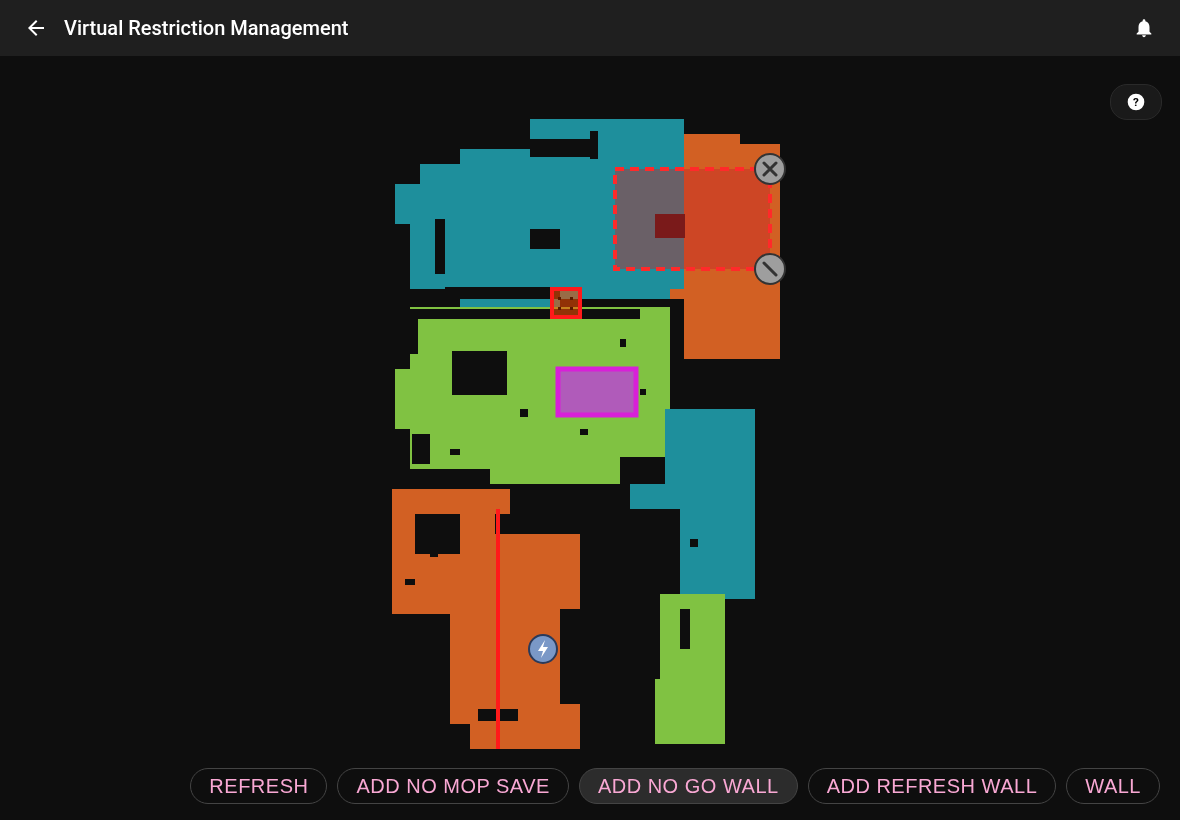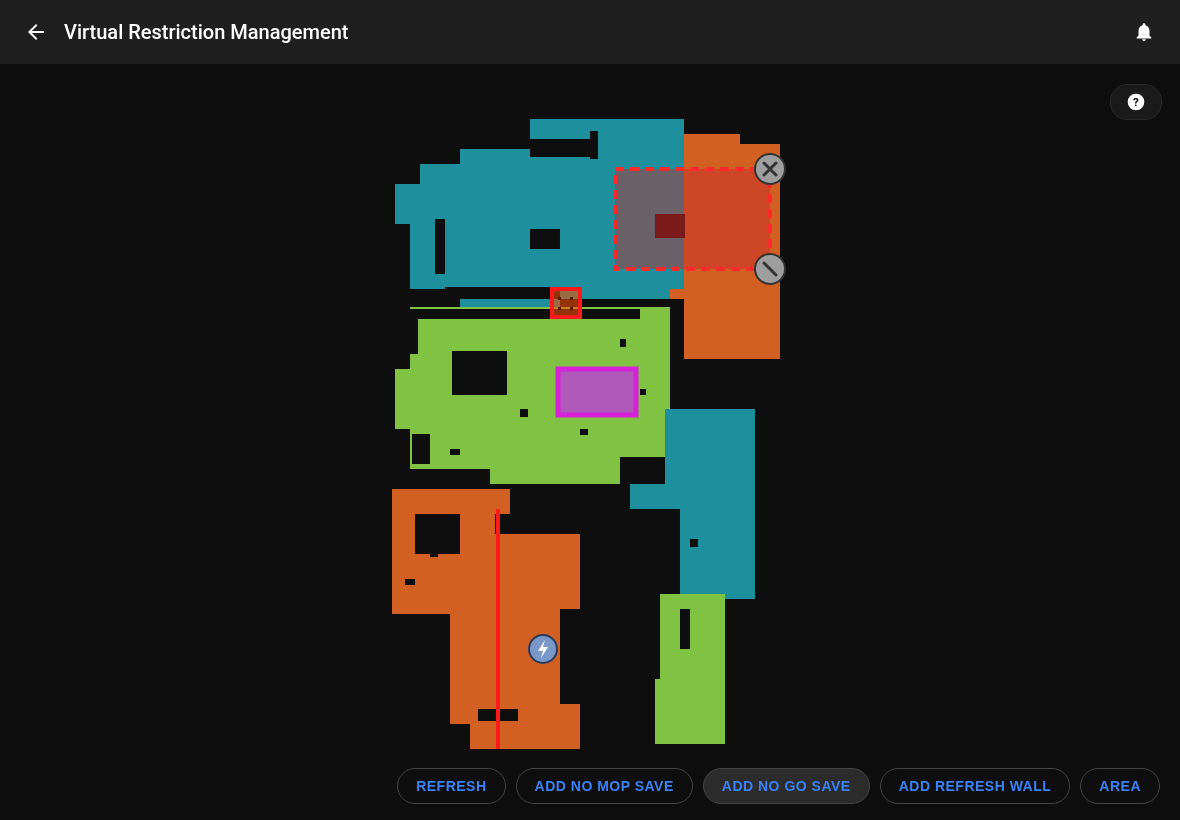--- a/index.html
+++ b/index.html
@@ -7,21 +7,21 @@
     padding: 0;
     width: 1180px;
     height: 820px;
     background: #0e0e0e;
     font-family: "Roboto", "Segoe UI", Arial, sans-serif;
     color: #fff;
     overflow: hidden;
     position: relative;
   }
   .header {
-    height: 64px;
+    height: 56px;
     background: #1f1f1f;
     display: flex;
     align-items: center;
     padding: 0 16px;
   }
   .back-btn {
     width: 40px;
     height: 40px;
     border-radius: 50%;
     display: flex;
@@ -79,23 +79,23 @@
     right: 20px;
     display: flex;
     gap: 10px;
   }
   .pill-btn {
     height: 36px;
     padding: 0 18px;
     border-radius: 18px;
     border: 1px solid #444;
     background: #0e0e0e;
-    color: #3b82f6;
-    font-size: 14px;
-    font-weight: 700;
+    color: #f9a8d4;
+    font-size: 20px;
+    font-weight: 400;
     letter-spacing: 0.5px;
     display: flex;
     align-items: center;
     cursor: pointer;
     white-space: nowrap;
   }
   .pill-btn.active {
     background: #2c2c2c;
   }
   .handle-circle {
@@ -205,16 +205,16 @@
       <circle r="14" fill="#7a98c7" stroke="#2a3a5a" stroke-width="2"></circle>
       <path d="M2 -9 L-5 2 L0 2 L-2 9 L5 -2 L0 -2 Z" fill="#fff"></path>
     </g>
 
   </svg>
 </div>
 
 <div class="toolbar">
   <button class="pill-btn">REFRESH</button>
   <button class="pill-btn">ADD NO MOP SAVE</button>
-  <button class="pill-btn active">ADD NO GO SAVE</button>
+  <button class="pill-btn active">ADD NO GO WALL</button>
   <button class="pill-btn">ADD REFRESH WALL</button>
-  <button class="pill-btn">AREA</button>
+  <button class="pill-btn">WALL</button>
 </div>
 
 </body></html>

